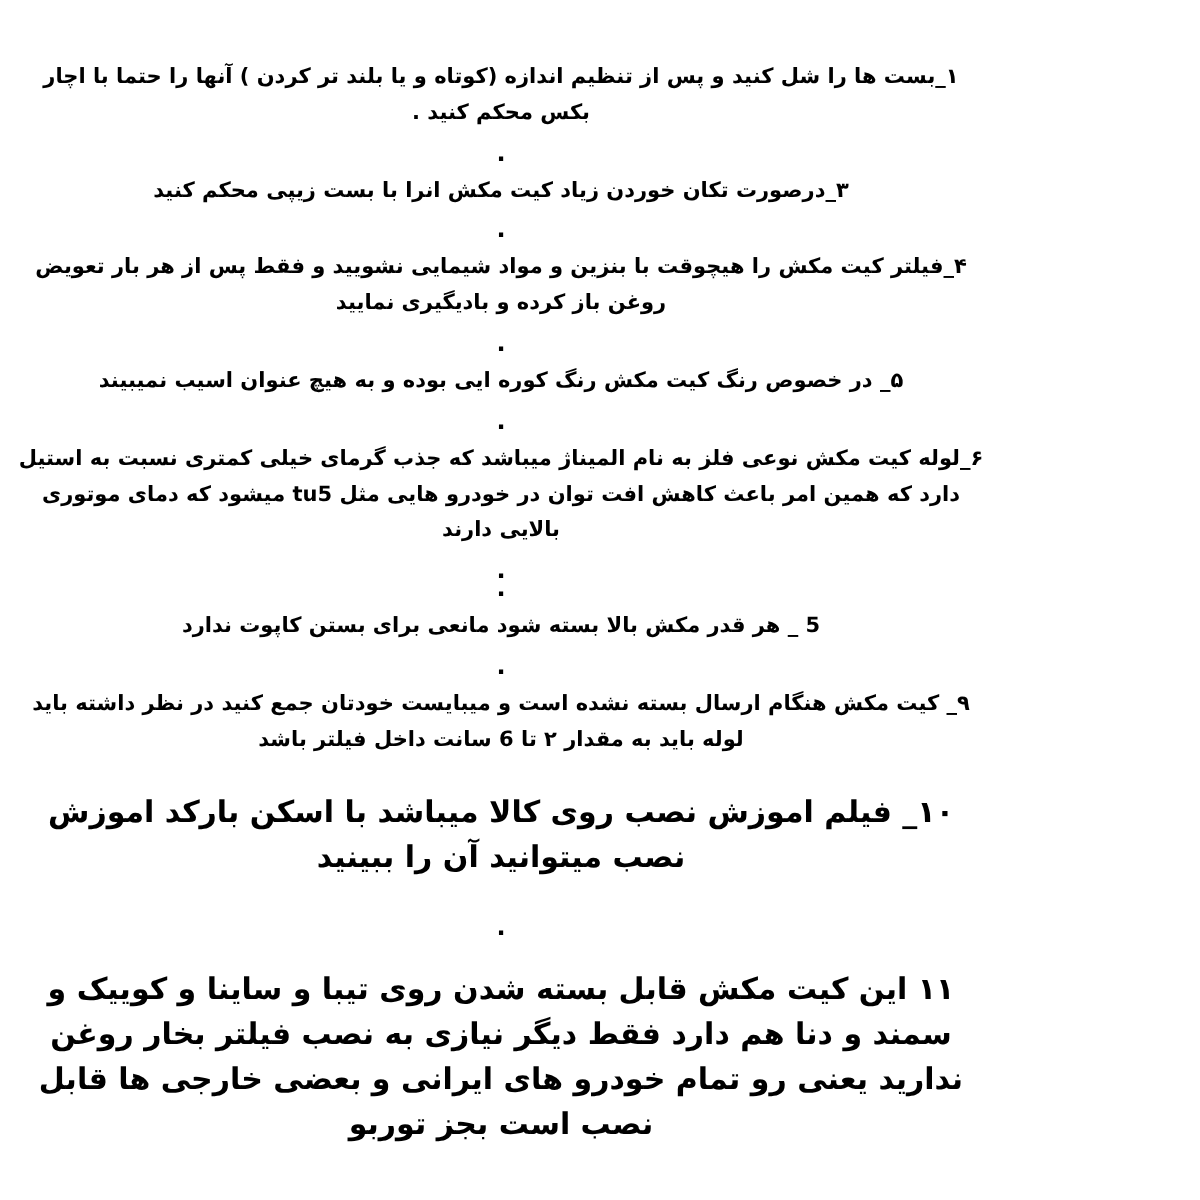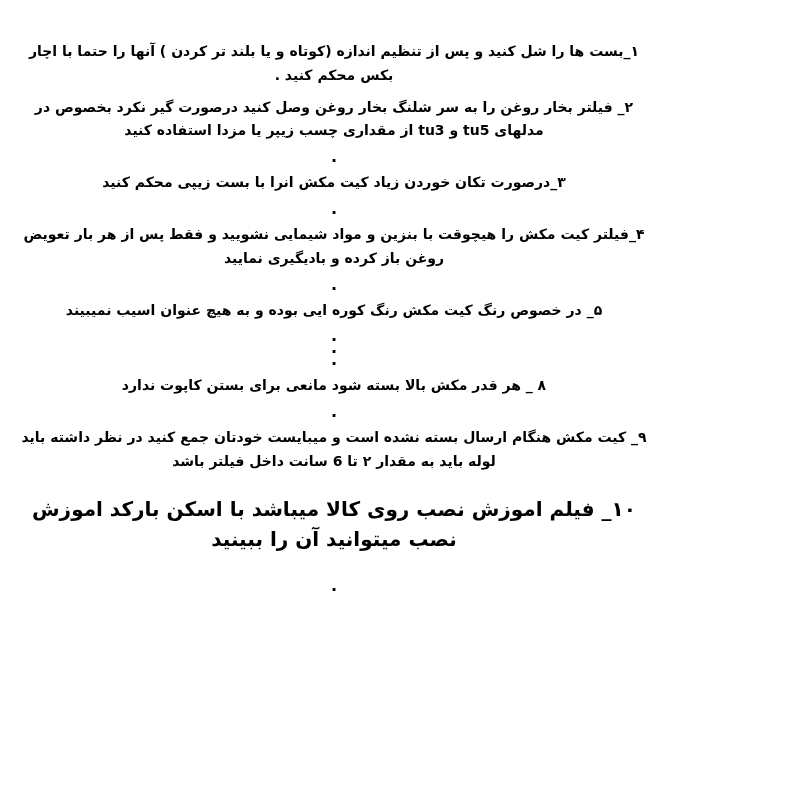--- a/index.html
+++ b/index.html
@@ -48,46 +48,47 @@
     margin-top: 26px;
   }
 </style>
 </head>
 <body>
 
 <div class="doc" dir="rtl">
 
   <p class="item n">۱_بست ها را شل کنید و پس از تنظیم اندازه (کوتاه و یا بلند تر کردن ) آنها را حتما با اچار بکس محکم کنید .</p>
 
-  <p class="item n">۲_ فیلتر بخار روغن را به سر شلنگ بخار روغن وصل کنید درصورت گیر نکرد بخصوص در مدلهای tu5 و tu3 از مقداری چسب زیپر یا مزدا استفاده کنید</p>
 
   <div class="sep">.</div>
 
   <p class="item n">۳_درصورت تکان خوردن زیاد کیت مکش انرا با بست زیپی محکم کنید</p>
 
   <div class="sep">.</div>
 
   <p class="item n">۴_فیلتر کیت مکش را هیچوقت با بنزین و مواد شیمایی نشویید و فقط پس از هر بار تعویض روغن باز کرده و بادیگیری نمایید</p>
 
   <div class="sep">.</div>
 
   <p class="item n">۵_ در خصوص رنگ کیت مکش رنگ کوره ایی بوده و به هیچ عنوان اسیب نمیبیند</p>
 
   <div class="sep">.</div>
 
+  <p class="item n">۶_لوله کیت مکش نوعی فلز به نام المیناژ میباشد که جذب گرمای خیلی کمتری نسبت به استیل دارد که همین امر باعث کاهش افت توان در خودرو هایی مثل tu5 میشود که دمای موتوری بالایی دارند</p>
 
   <div class="sep">.</div>
 
 
   <div class="sep">.</div>
 
-  <p class="item n">۸ _ هر قدر مکش بالا بسته شود مانعی برای بستن کاپوت ندارد</p>
+  <p class="item n">5 _ هر قدر مکش بالا بسته شود مانعی برای بستن کاپوت ندارد</p>
 
   <div class="sep">.</div>
 
   <p class="item n">۹_ کیت مکش هنگام ارسال بسته نشده است و میبایست خودتان جمع کنید در نظر داشته باید لوله باید به مقدار ۲ تا 6 سانت داخل فیلتر باشد</p>
 
   <p class="item lg">۱۰_ فیلم اموزش نصب روی کالا میباشد با اسکن بارکد اموزش نصب میتوانید آن را ببینید</p>
 
   <div class="sep sep-final">.</div>
 
+  <p class="item lg">۱۱ این کیت مکش قابل بسته شدن روی تیبا و ساینا و کوییک و سمند و دنا هم دارد فقط دیگر نیازی به نصب فیلتر بخار روغن ندارید یعنی رو تمام خودرو های ایرانی و بعضی خارجی ها قابل نصب است بجز توربو</p>
 
 </div>
 
 </body></html>

